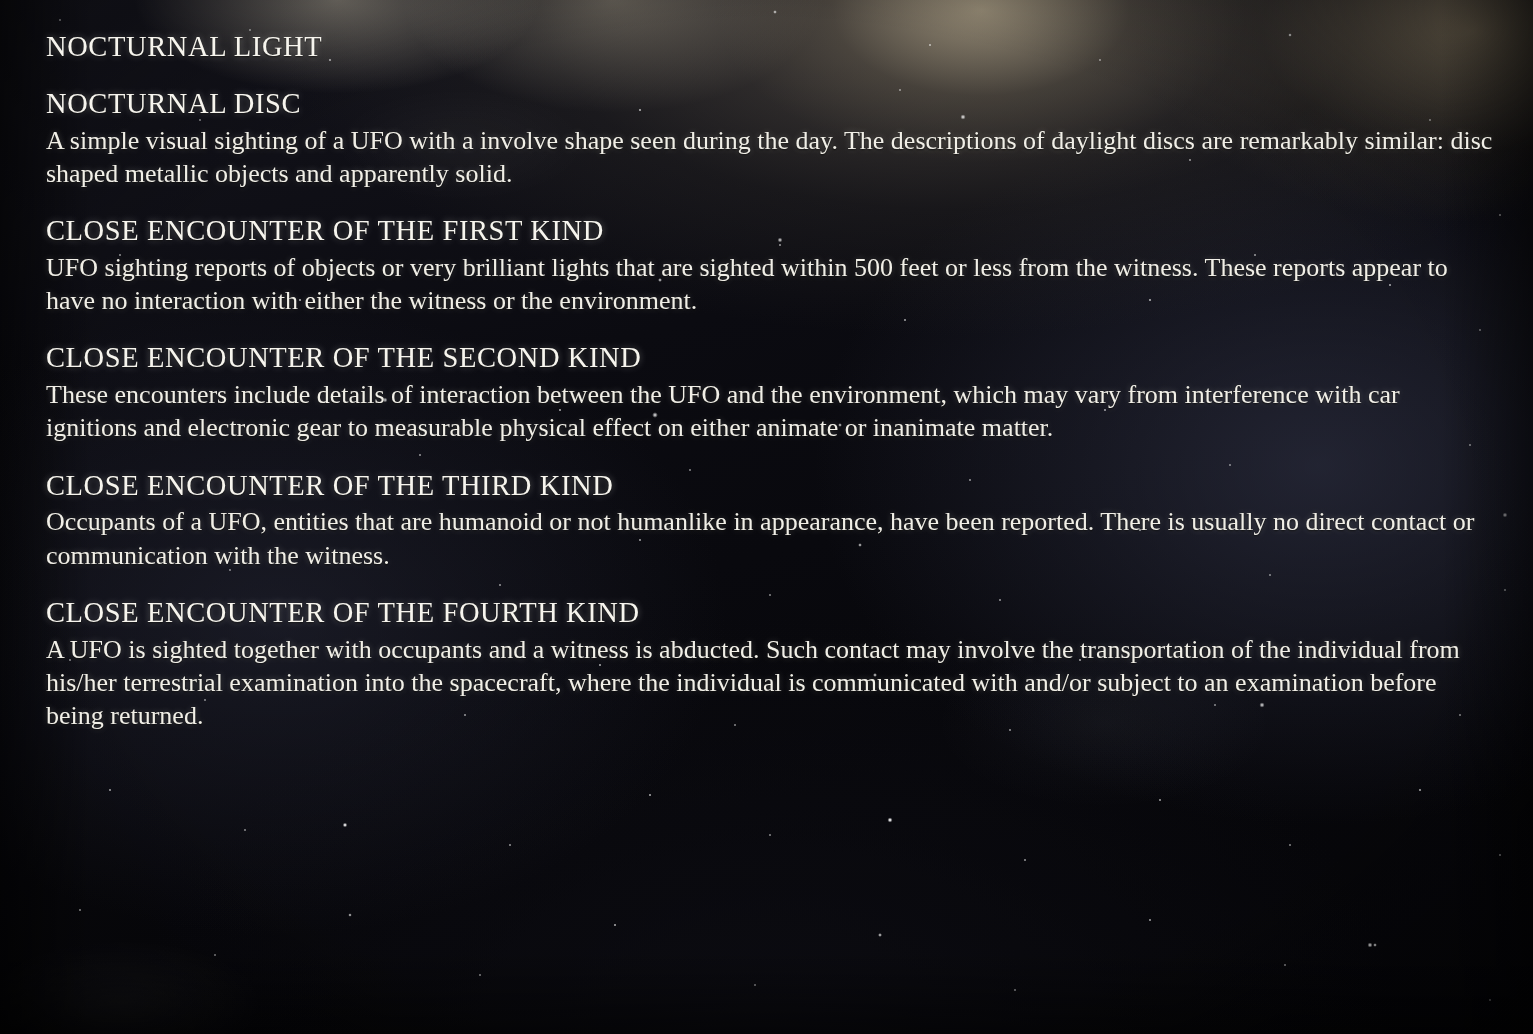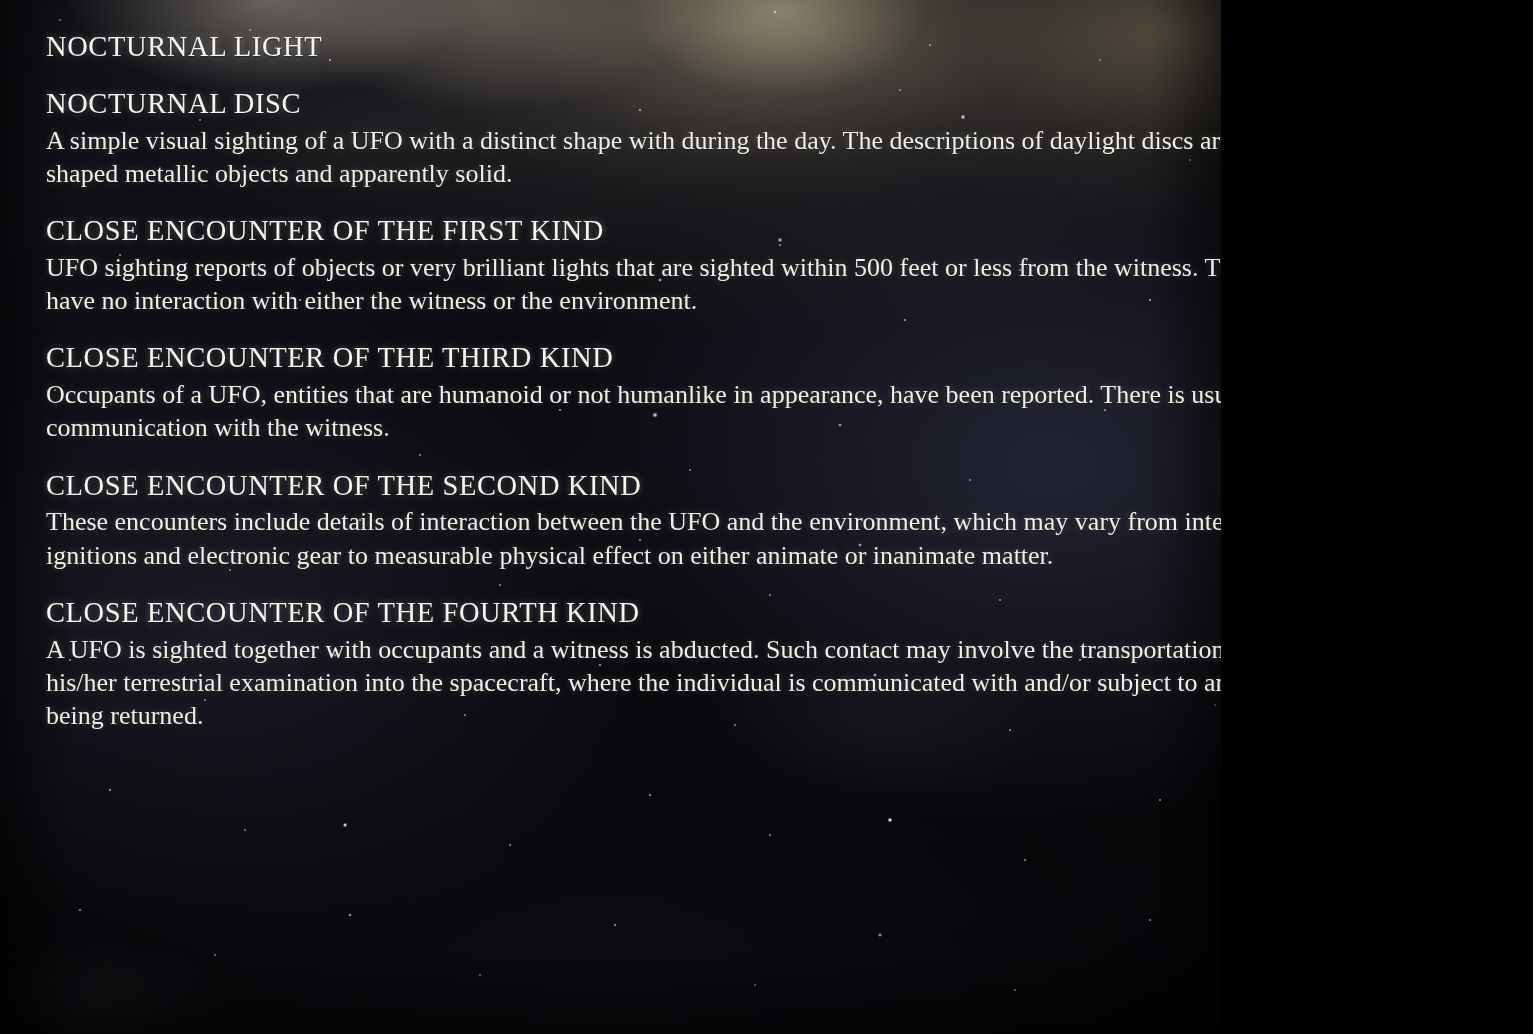--- a/index.html
+++ b/index.html
@@ -9,21 +9,21 @@
   }
   body {
     width: 1533px;
     height: 1034px;
     overflow: hidden;
     font-family: "Liberation Serif", serif;
   }
 
   #panel {
     position: relative;
-    width: 1221px;
+    width: 1533px;
     height: 1034px;
     overflow: hidden;
     background-color: #0a0a10;
   }
 
   
   .bg-layer {
     position: absolute;
     inset: 0;
     pointer-events: none;
@@ -205,38 +205,38 @@
   <div class="bg-layer" id="bg-vignette"></div>
 
   <div id="content">
 
     <div class="entry">
       <div class="entry-title">NOCTURNAL LIGHT</div>
     </div>
 
     <div class="entry">
       <div class="entry-title">NOCTURNAL DISC</div>
-      <div class="entry-body">A simple visual sighting of a UFO with a distinct shape with during the day. The descriptions of daylight discs are remarkably similar: disc shaped metallic objects and apparently solid.</div>
+      <div class="entry-body">A simple visual sighting of a UFO with a involve shape seen during the day. The descriptions of daylight discs are remarkably similar: disc shaped metallic objects and apparently solid.</div>
     </div>
 
 
     <div class="entry">
       <div class="entry-title">CLOSE ENCOUNTER OF THE FIRST KIND</div>
       <div class="entry-body">UFO sighting reports of objects or very brilliant lights that are sighted within 500 feet or less from the witness. These reports appear to have no interaction with either the witness or the environment.</div>
     </div>
 
     <div class="entry">
+      <div class="entry-title">CLOSE ENCOUNTER OF THE SECOND KIND</div>
+      <div class="entry-body">These encounters include details of interaction between the UFO and the environment, which may vary from interference with car ignitions and electronic gear to measurable physical effect on either animate or inanimate matter.</div>
+    </div>
+
+    <div class="entry">
       <div class="entry-title">CLOSE ENCOUNTER OF THE THIRD KIND</div>
       <div class="entry-body">Occupants of a UFO, entities that are humanoid or not humanlike in appearance, have been reported. There is usually no direct contact or communication with the witness.</div>
     </div>
 
     <div class="entry">
-      <div class="entry-title">CLOSE ENCOUNTER OF THE SECOND KIND</div>
-      <div class="entry-body">These encounters include details of interaction between the UFO and the environment, which may vary from interference with car ignitions and electronic gear to measurable physical effect on either animate or inanimate matter.</div>
-    </div>
-
-    <div class="entry">
       <div class="entry-title">CLOSE ENCOUNTER OF THE FOURTH KIND</div>
       <div class="entry-body">A UFO is sighted together with occupants and a witness is abducted. Such contact may involve the transportation of the individual from his/her terrestrial examination into the spacecraft, where the individual is communicated with and/or subject to an examination before being returned.</div>
     </div>
 
   </div>
 </div>
 
 </body></html>

